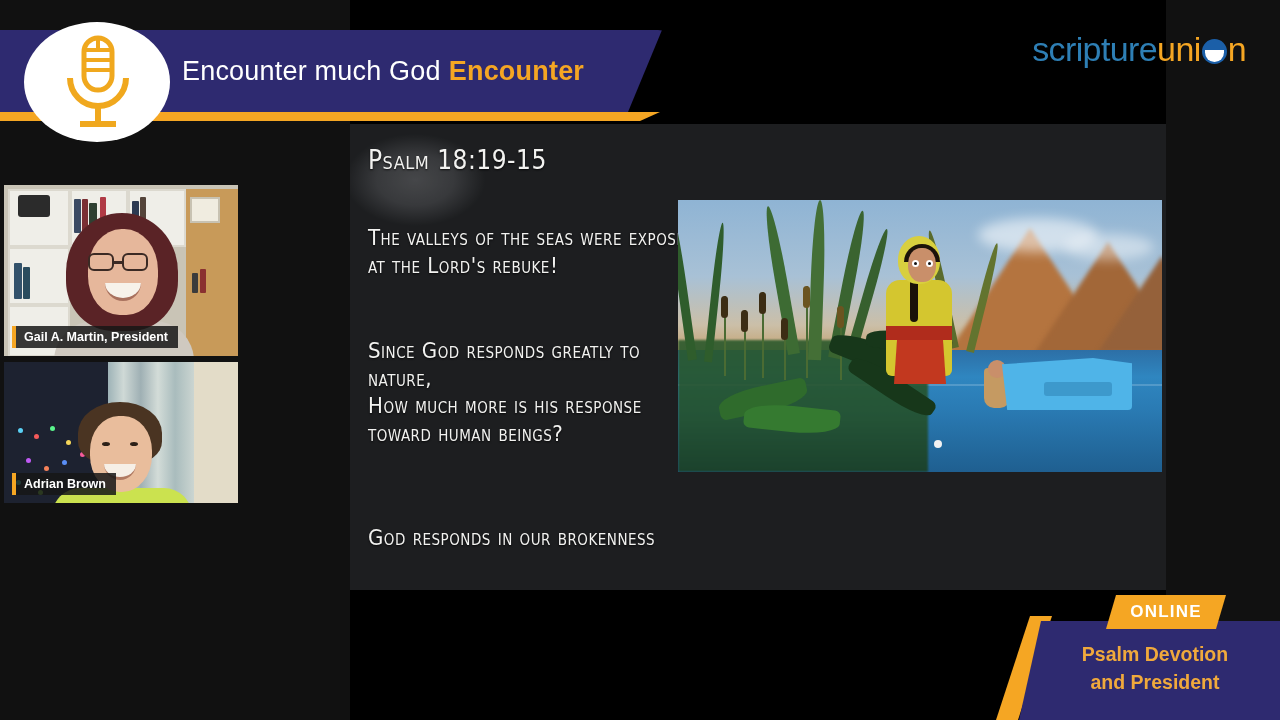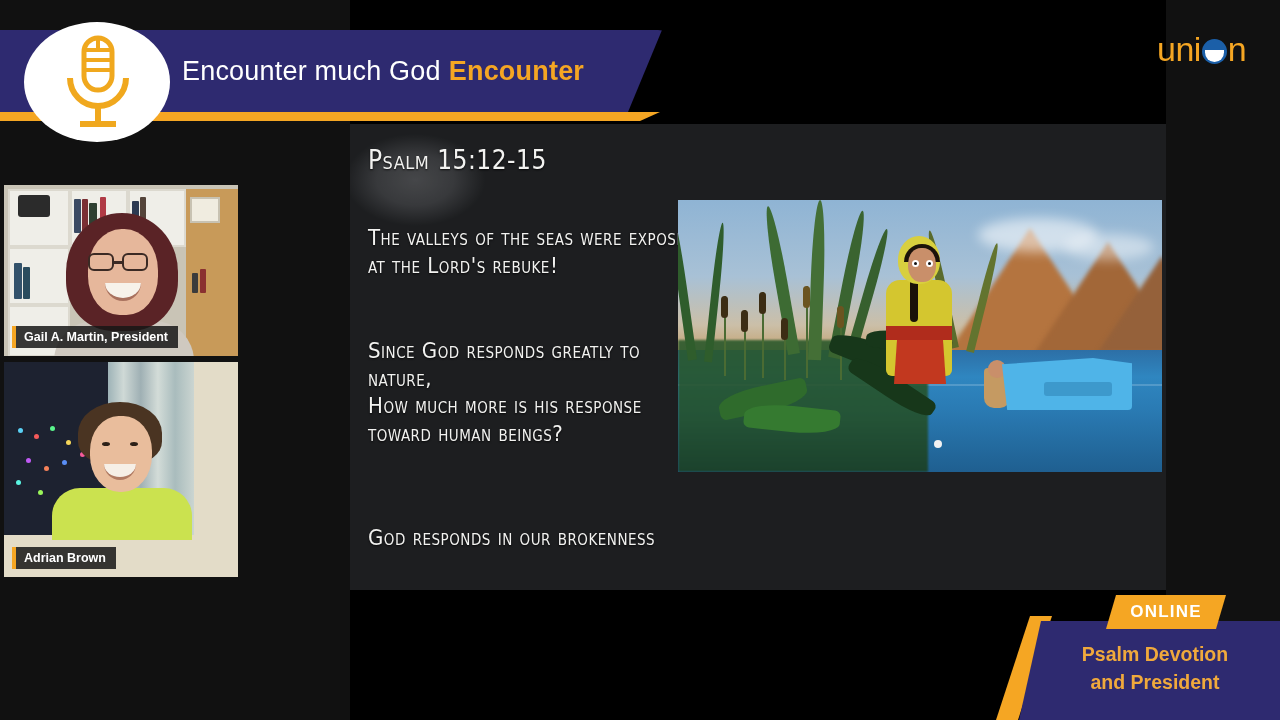--- a/index.html
+++ b/index.html
@@ -144,21 +144,21 @@
   .baby { position:absolute; left:310px; top:160px; width:18px; height:18px; border-radius:50%; background:#c98f6a; }
   .blanket { position:absolute; left:324px; top:158px; width:130px; height:52px;
     background:#4fb4e8; border-radius:4px; clip-path:polygon(0 12%,70% 0,100% 10%,100% 100%,4% 100%); }
   .blanket-sh { position:absolute; left:366px; top:182px; width:68px; height:14px;
     background:rgba(40,120,170,.45); border-radius:3px; }
   .water-dot { position:absolute; left:256px; top:240px; width:8px; height:8px; border-radius:50%; background:#f2f2f2; }
 
   
   .tile { position:absolute; left:4px; width:234px; overflow:hidden; background:#000; }
   .tile-1 { top:185px; height:171px; }
-  .tile-2 { top:362px; height:215px; }
+  .tile-2 { top:362px; height:141px; }
 
   .name-tag {
     position:absolute; left:8px; bottom:8px; height:22px;
     background:rgba(22,22,22,.85);
     display:flex; align-items:center; padding:0 10px 0 8px;
     border-left:4px solid #f5a623;
     color:#ffffff; font-size:12.5px; font-weight:bold; white-space:nowrap;
   }
 
   
@@ -222,21 +222,21 @@
 
 <div class="stage">
 
   <div class="center-col"></div>
   <div class="right-col"></div>
 
   <div class="slide">
     <div class="slide-dim"></div>
 
     <div class="slide-text">
-      <div class="chalk slide-ref">Psalm 15:12-15</div>
+      <div class="chalk slide-ref">Psalm 18:19-15</div>
       <div class="chalk slide-p1">The valleys of the seas were exposed at the Lord's rebuke!</div>
       <div class="chalk slide-p2" style="white-space:pre-line">Since God responds greatly to nature,
 How much more is his response toward human beings?</div>
       <div class="chalk slide-p3">God responds in our brokenness</div>
     </div>
 
     <div class="illus">
       <div class="i-sky"></div>
       <div class="i-mtn1"></div>
       <div class="i-mtn2"></div>
@@ -312,20 +312,21 @@
       <line x1="38" y1="32" x2="66" y2="32" stroke="#f0a81e" stroke-width="4"></line>
       <line x1="38" y1="42" x2="66" y2="42" stroke="#f0a81e" stroke-width="4"></line>
       <line x1="52" y1="10" x2="52" y2="22" stroke="#f0a81e" stroke-width="4"></line>
       <path d="M24 50 a28 28 0 0 0 56 0" fill="none" stroke="#f0a81e" stroke-width="6"></path>
       <line x1="52" y1="78" x2="52" y2="96" stroke="#f0a81e" stroke-width="6"></line>
       <line x1="34" y1="96" x2="70" y2="96" stroke="#f0a81e" stroke-width="6"></line>
     </svg>
   </div>
 
   <div class="su-logo">
+    <span class="su-a">scripture</span>
     <span class="su-b">uni</span>
     <span class="su-dot"></span>
     <span class="su-b">n</span>
   </div>
 
   <div class="tile tile-1">
     <div class="bs-wall"></div>
     <div class="shelf-unit" style="left:4px;  top:4px;   width:62px;  height:58px;"></div>
     <div class="shelf-unit" style="left:66px; top:4px;   width:58px;  height:58px;"></div>
     <div class="shelf-unit" style="left:124px;top:4px;   width:58px;  height:58px;"></div>

